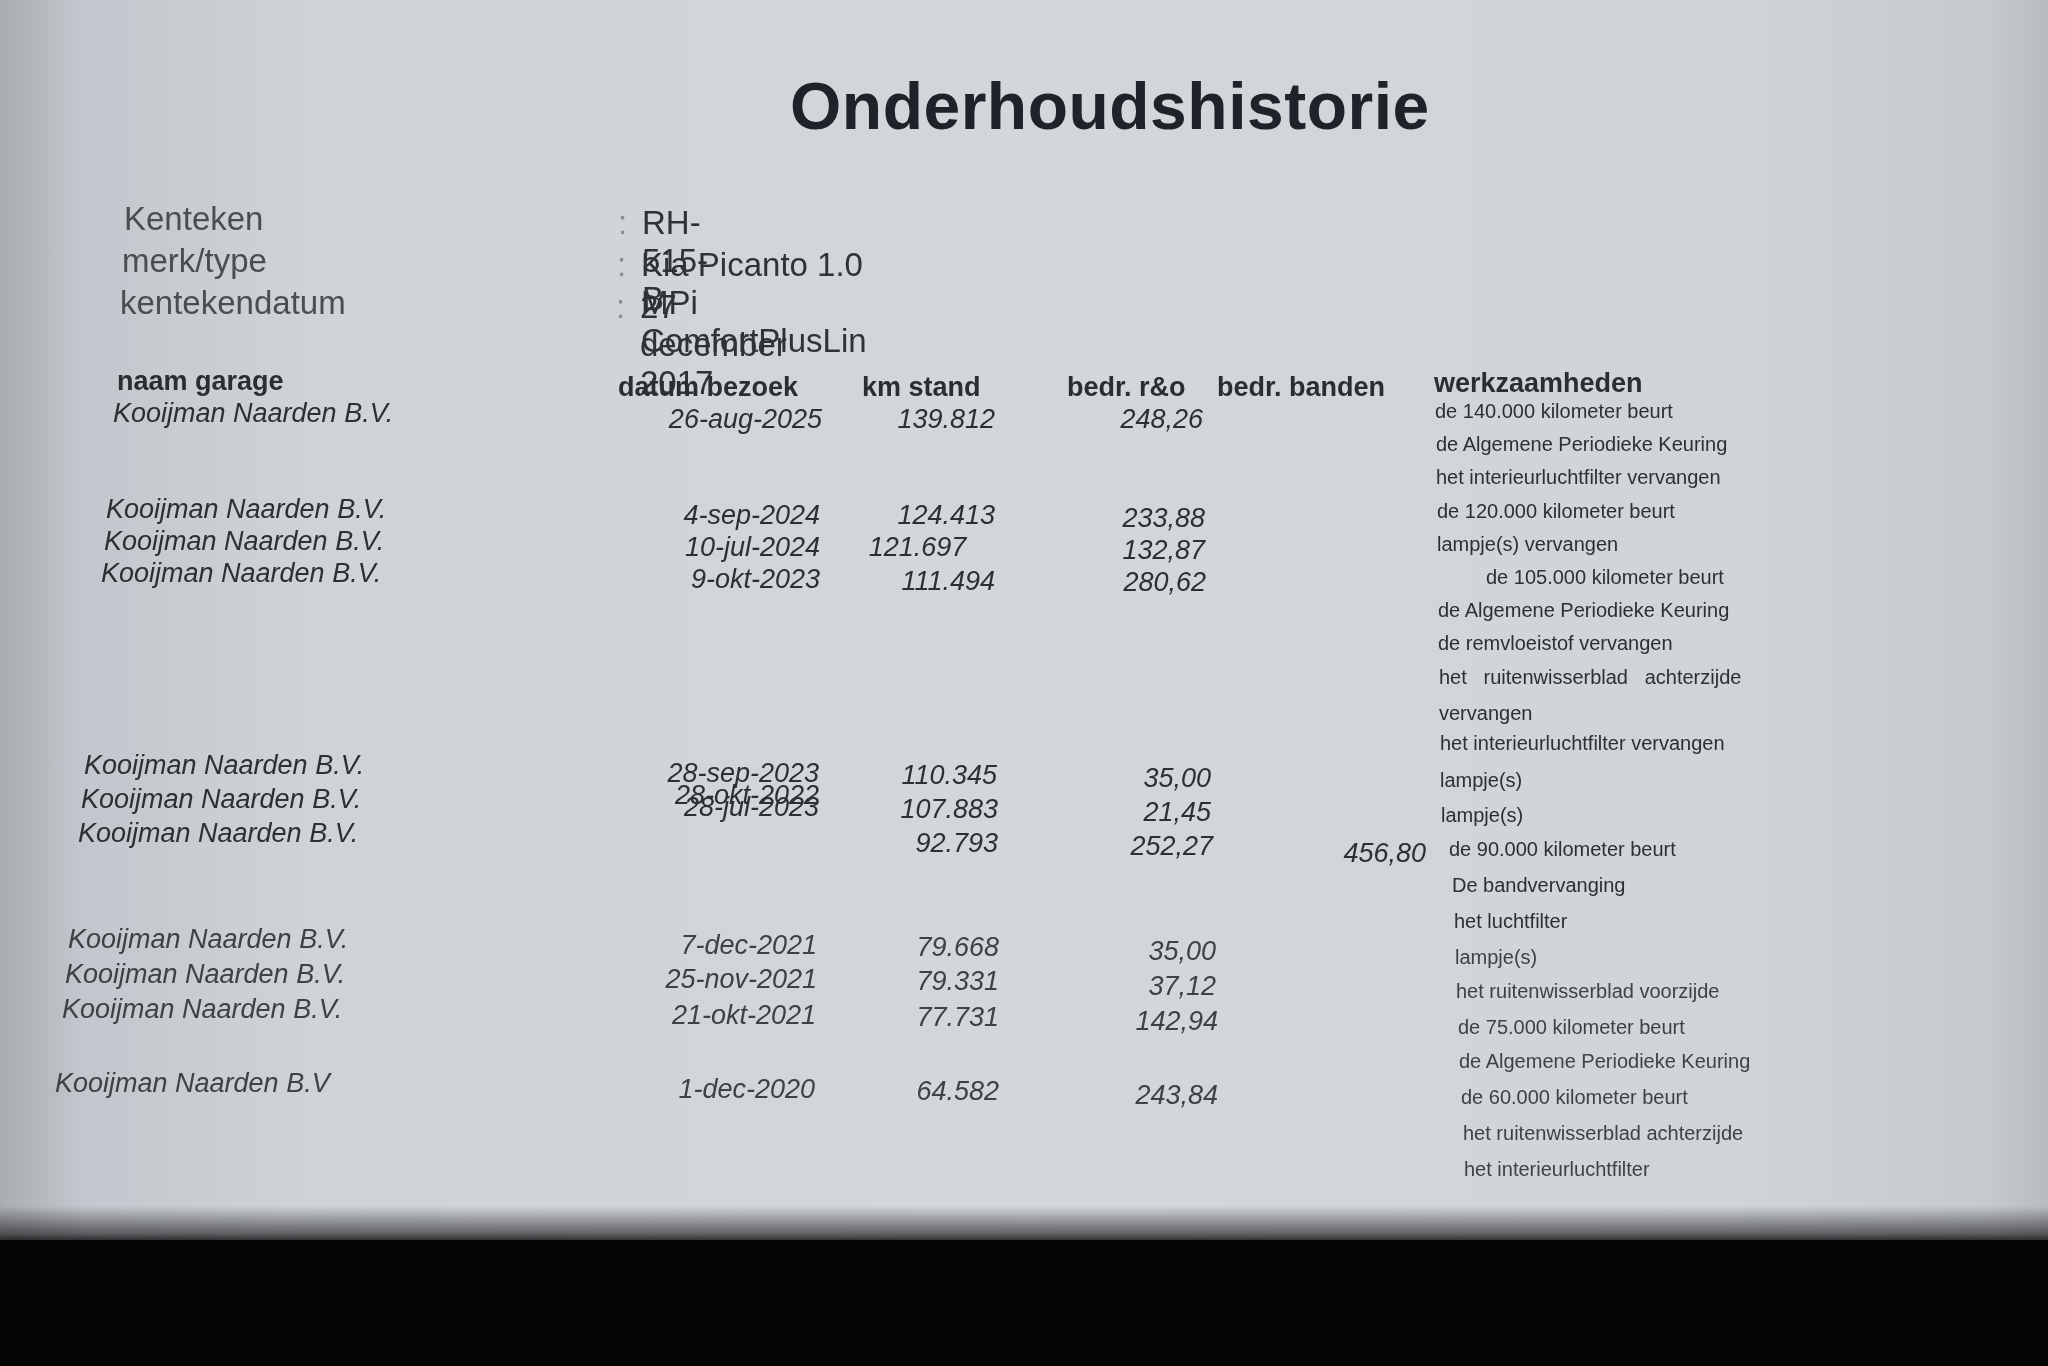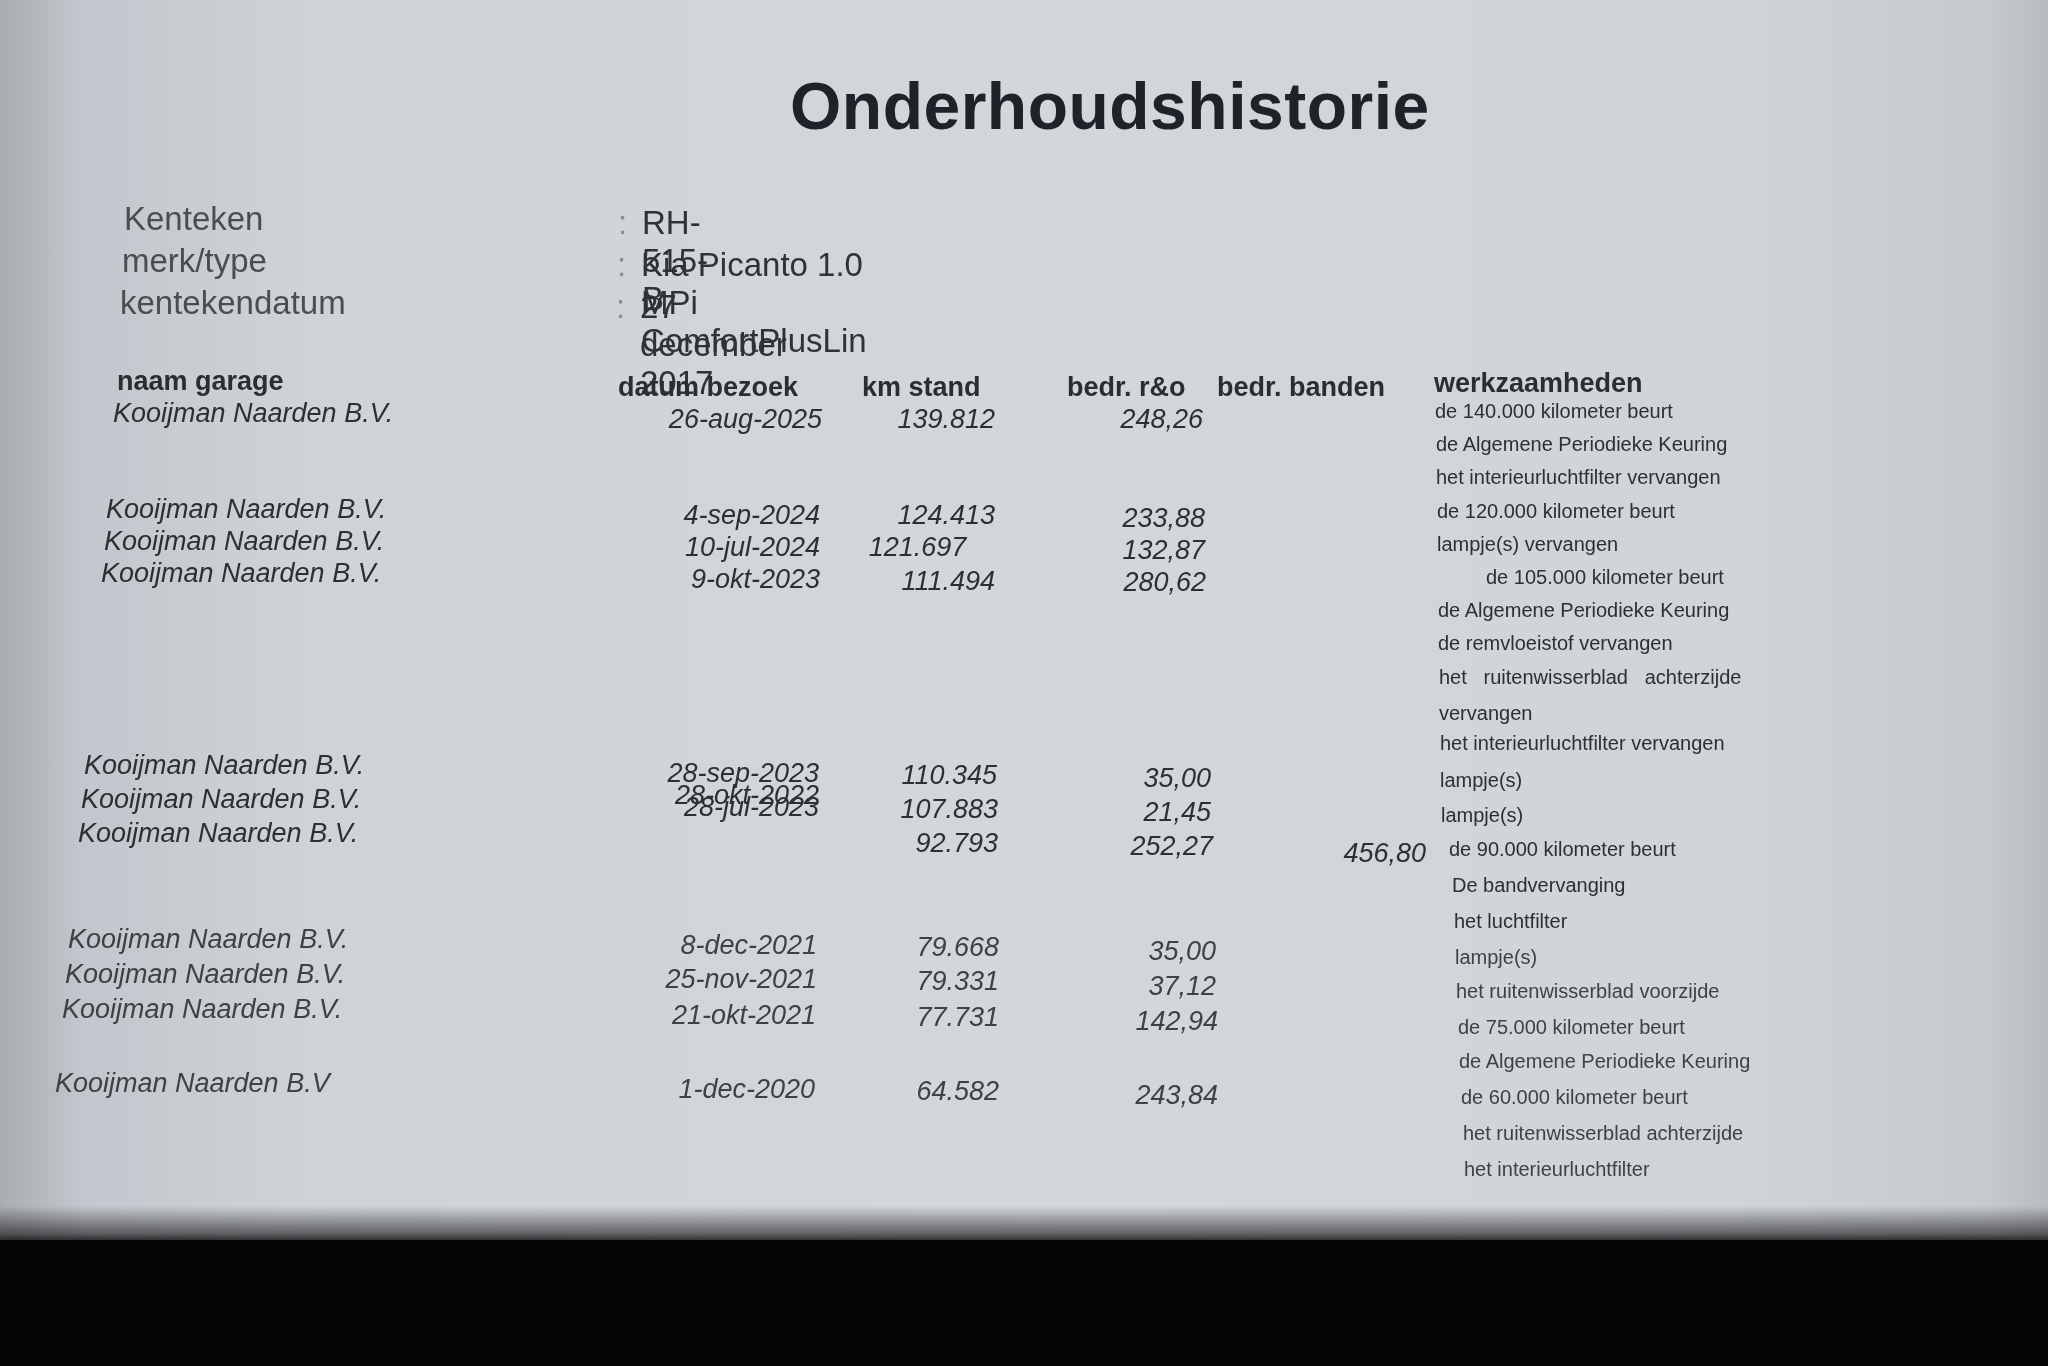--- a/index.html
+++ b/index.html
@@ -108,21 +108,21 @@
     <div>
       <span class="cell" style="left:78px;top:818px;">Kooijman Naarden B.V.</span>
       <span class="cell r" style="left:620px;width:199px;top:780px;">28-okt-2022</span>
       <span class="cell r" style="left:840px;width:158px;top:828px;">92.793</span>
       <span class="cell r" style="left:1050px;width:163px;top:831px;">252,27</span>
       <span class="cell r" style="left:1240px;width:186px;top:838px;">456,80</span>
     </div>
 
     <div class="blurry">
       <span class="cell blurry" style="left:68px;top:924px;">Kooijman Naarden B.V.</span>
-      <span class="cell r blurry" style="left:620px;width:197px;top:930px;">8-dec-2021</span>
+      <span class="cell r blurry" style="left:620px;width:197px;top:930px;">7-dec-2021</span>
       <span class="cell r blurry" style="left:840px;width:159px;top:932px;">79.668</span>
       <span class="cell r blurry" style="left:1050px;width:166px;top:936px;">35,00</span>
     </div>
 
     <div>
       <span class="cell blurry" style="left:65px;top:959px;">Kooijman Naarden B.V.</span>
       <span class="cell r blurry" style="left:620px;width:197px;top:964px;">25-nov-2021</span>
       <span class="cell r blurry" style="left:840px;width:159px;top:966px;">79.331</span>
       <span class="cell r blurry" style="left:1050px;width:166px;top:971px;">37,12</span>
     </div>

